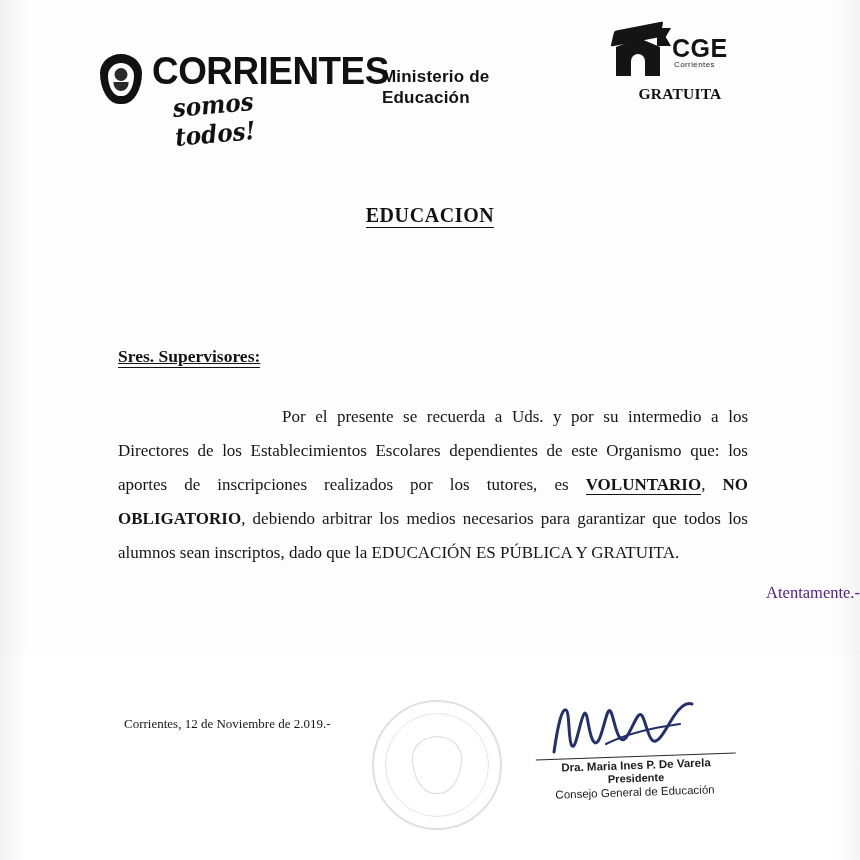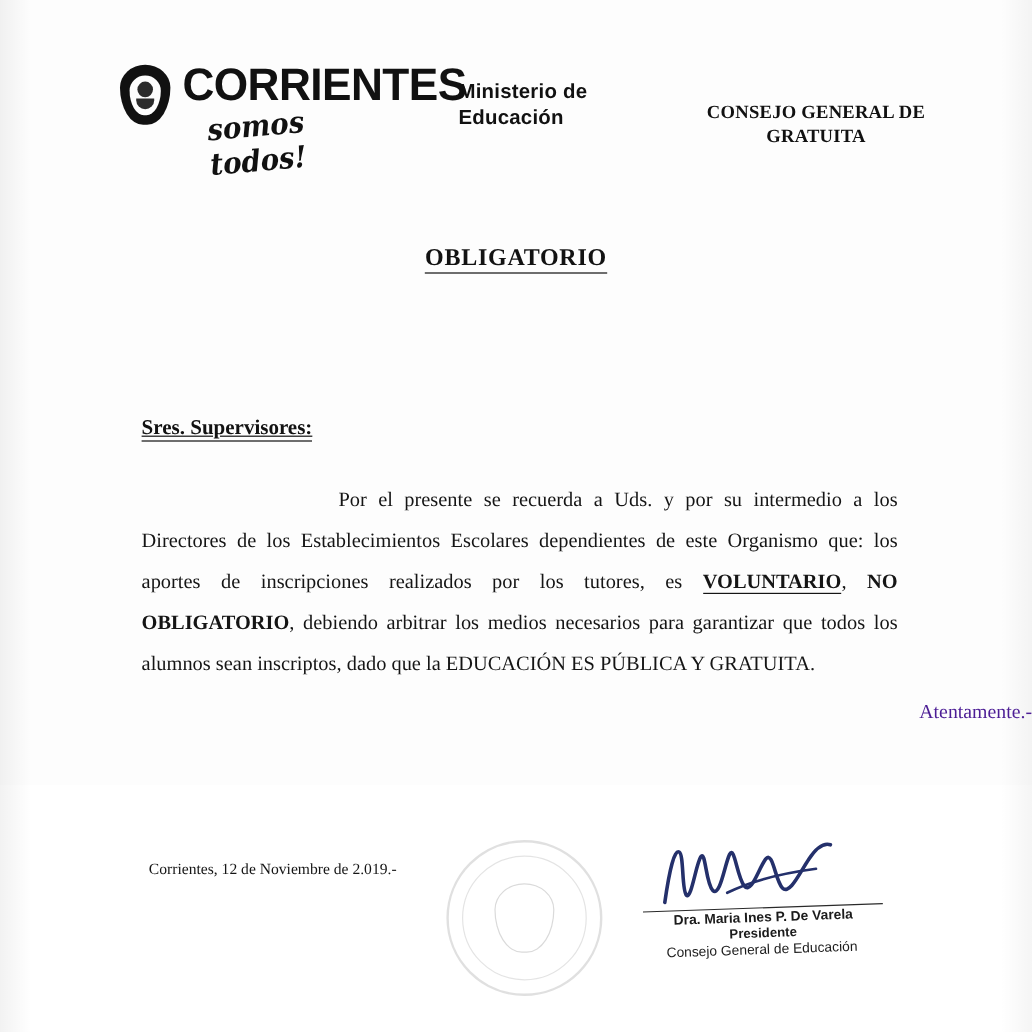--- a/index.html
+++ b/index.html
@@ -386,29 +386,36 @@
       <div class="corrientes-word">CORRIENTES</div>
       <div class="corrientes-sub">somos todos!</div>
     </div>
 
     <div class="ministerio">
       <div>Ministerio de</div>
       <div>Educación</div>
     </div>
 
     <div class="cge-block">
+      <div class="cge-mark">
+        <div class="cge-roof"></div>
+        <div class="cge-house"></div>
+        <div class="cge-door"></div>
+        <div class="cge-flag"></div>
+        <div class="cge-letters">CGE</div>
+        <div class="cge-corrientes">Corrientes</div>
+      </div>
       <div class="cge-title">
-        <div>CONSEJO GENERAL DE</div>
         <div>GRATUITA</div>
       </div>
     </div>
   </div>
 
   <div class="memo-title">
-    <span>OBLIGATORIO</span>
+    <span>EDUCACION</span>
   </div>
 
   <div class="addressee">
     <span>Sres. Supervisores:</span>
   </div>
 
   <div class="body-text">
     <span class="indent"></span><span>Por el presente se recuerda a Uds. y por su intermedio a los Directores de los Establecimientos Escolares dependientes de este Organismo que: los aportes de inscripciones realizados por los tutores, es </span><span class="underline-bold">VOLUNTARIO</span><span>, </span><b>NO OBLIGATORIO</b><span>, debiendo arbitrar los medios necesarios para garantizar que todos los alumnos sean inscriptos, dado que la EDUCACIÓN ES PÚBLICA Y GRATUITA.</span>
   </div>
 

